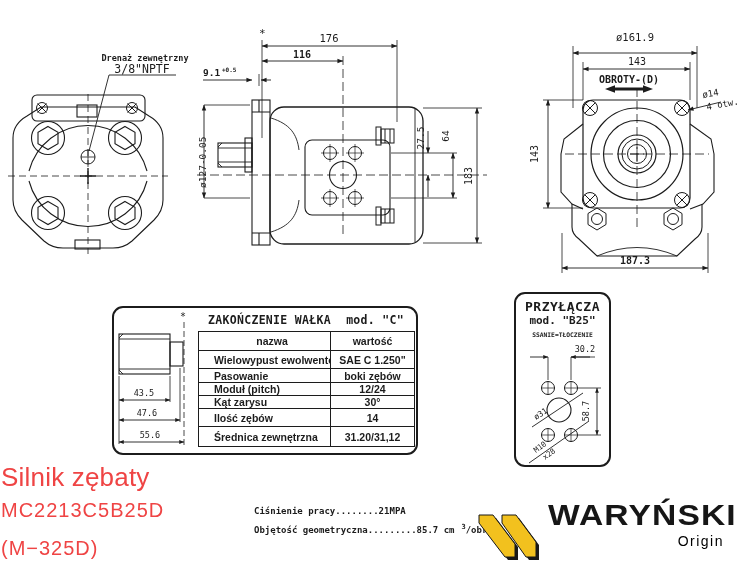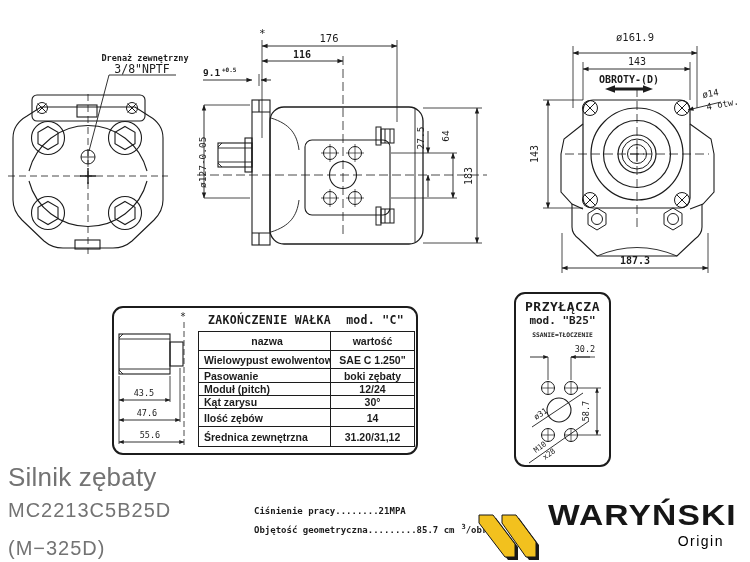--- a/index.html
+++ b/index.html
@@ -4,21 +4,21 @@
 <style>
   *{margin:0;padding:0;box-sizing:border-box}
   html,body{width:750px;height:562px;background:#fff;overflow:hidden}
   body{position:relative;font-family:"DejaVu Sans Mono",monospace;color:#1c1c1c}
   .abs{position:absolute}
   svg text{fill:#1c1c1c;font-family:"DejaVu Sans Mono",monospace}
   .panel{position:absolute;border:2px solid #1c1c1c;border-radius:11px;background:#fff}
   .spec-table{border-collapse:collapse;table-layout:fixed;width:216px}
   .spec-table td{border:1.3px solid #1c1c1c;font-family:"Liberation Sans",sans-serif;
      font-weight:bold;font-size:10.5px;vertical-align:middle;white-space:nowrap;overflow:hidden}
-  .spec-table td.n{padding-left:5px}
+  .spec-table td.n{padding-left:15px}
   .spec-table td.v{text-align:center}
   .spec-table tr:nth-child(1) td{height:19px;text-align:center}
   .spec-table tr:nth-child(2) td{height:18px}
   .spec-table tr:nth-child(3) td{height:14px}
   .spec-table tr:nth-child(4) td{height:13px}
   .spec-table tr:nth-child(5) td{height:12px}
   .spec-table tr:nth-child(6) td{height:18px}
   .spec-table tr:nth-child(7) td{height:20px}
   .cadtxt{font-family:"DejaVu Sans Mono",monospace;font-weight:bold;color:#1c1c1c}
   .ptitle{position:absolute;width:100%;text-align:center;font-family:"DejaVu Sans Mono",monospace;font-weight:bold;color:#1c1c1c}
@@ -231,21 +231,21 @@
         <tr>
       <td class="n">nazwa</td>
       <td class="v">wartość</td>
     </tr>
     <tr>
       <td class="n">Wielowypust ewolwentowy</td>
       <td class="v">SAE C 1.250"</td>
     </tr>
     <tr>
       <td class="n">Pasowanie</td>
-      <td class="v">boki zębaty</td>
+      <td class="v">boki zębów</td>
     </tr>
     <tr>
       <td class="n">Moduł (pitch)</td>
       <td class="v">12/24</td>
     </tr>
     <tr>
       <td class="n">Kąt zarysu</td>
       <td class="v">30°</td>
     </tr>
     <tr>
@@ -292,21 +292,21 @@
     <text x="73" y="117" font-size="8.5" text-anchor="middle" transform="rotate(-90 73 117)">58.7</text>
     <text x="20" y="126" font-size="8" transform="rotate(-33 20 126)">ø31</text>
     <text x="20" y="159" font-size="7.5" transform="rotate(-36 20 159)">M10</text>
     <text x="29" y="166" font-size="7.5" transform="rotate(-36 29 166)">x28</text>
   </svg>
   <div class="ptitle" style="top:5px;font-size:13px;letter-spacing:0.5px">PRZYŁĄCZA</div>
   <div class="ptitle" style="top:20px;font-size:11px">mod.  "B25"</div>
   <div class="ptitle" style="top:37px;font-size:6.3px">SSANIE=TŁOCZENIE</div>
 </div>
 
-<div class="abs" style="left:8px;top:462px;font-family:'Liberation Sans',sans-serif;color:#737373">
+<div class="abs" style="left:1px;top:462px;font-family:'Liberation Sans',sans-serif;color:#ef4444">
   <div style="font-size:26px;letter-spacing:0.2px">Silnik zębaty</div>
   <div style="font-size:20px;margin-top:6px;letter-spacing:1px">MC2213C5B25D</div>
   <div style="font-size:20px;margin-top:15px;letter-spacing:1px">(M−325D)</div>
 </div>
 
 <div class="abs cadtxt" style="left:254px;top:503px;font-size:9px;line-height:16px">
   <div>Ciśnienie pracy........21MPA</div>
   <div>
     <span>Objętość geometryczna.........85.7 cm</span><sup style="font-size:7px;margin-left:7px">3</sup><span>/obr.</span>
   </div>

